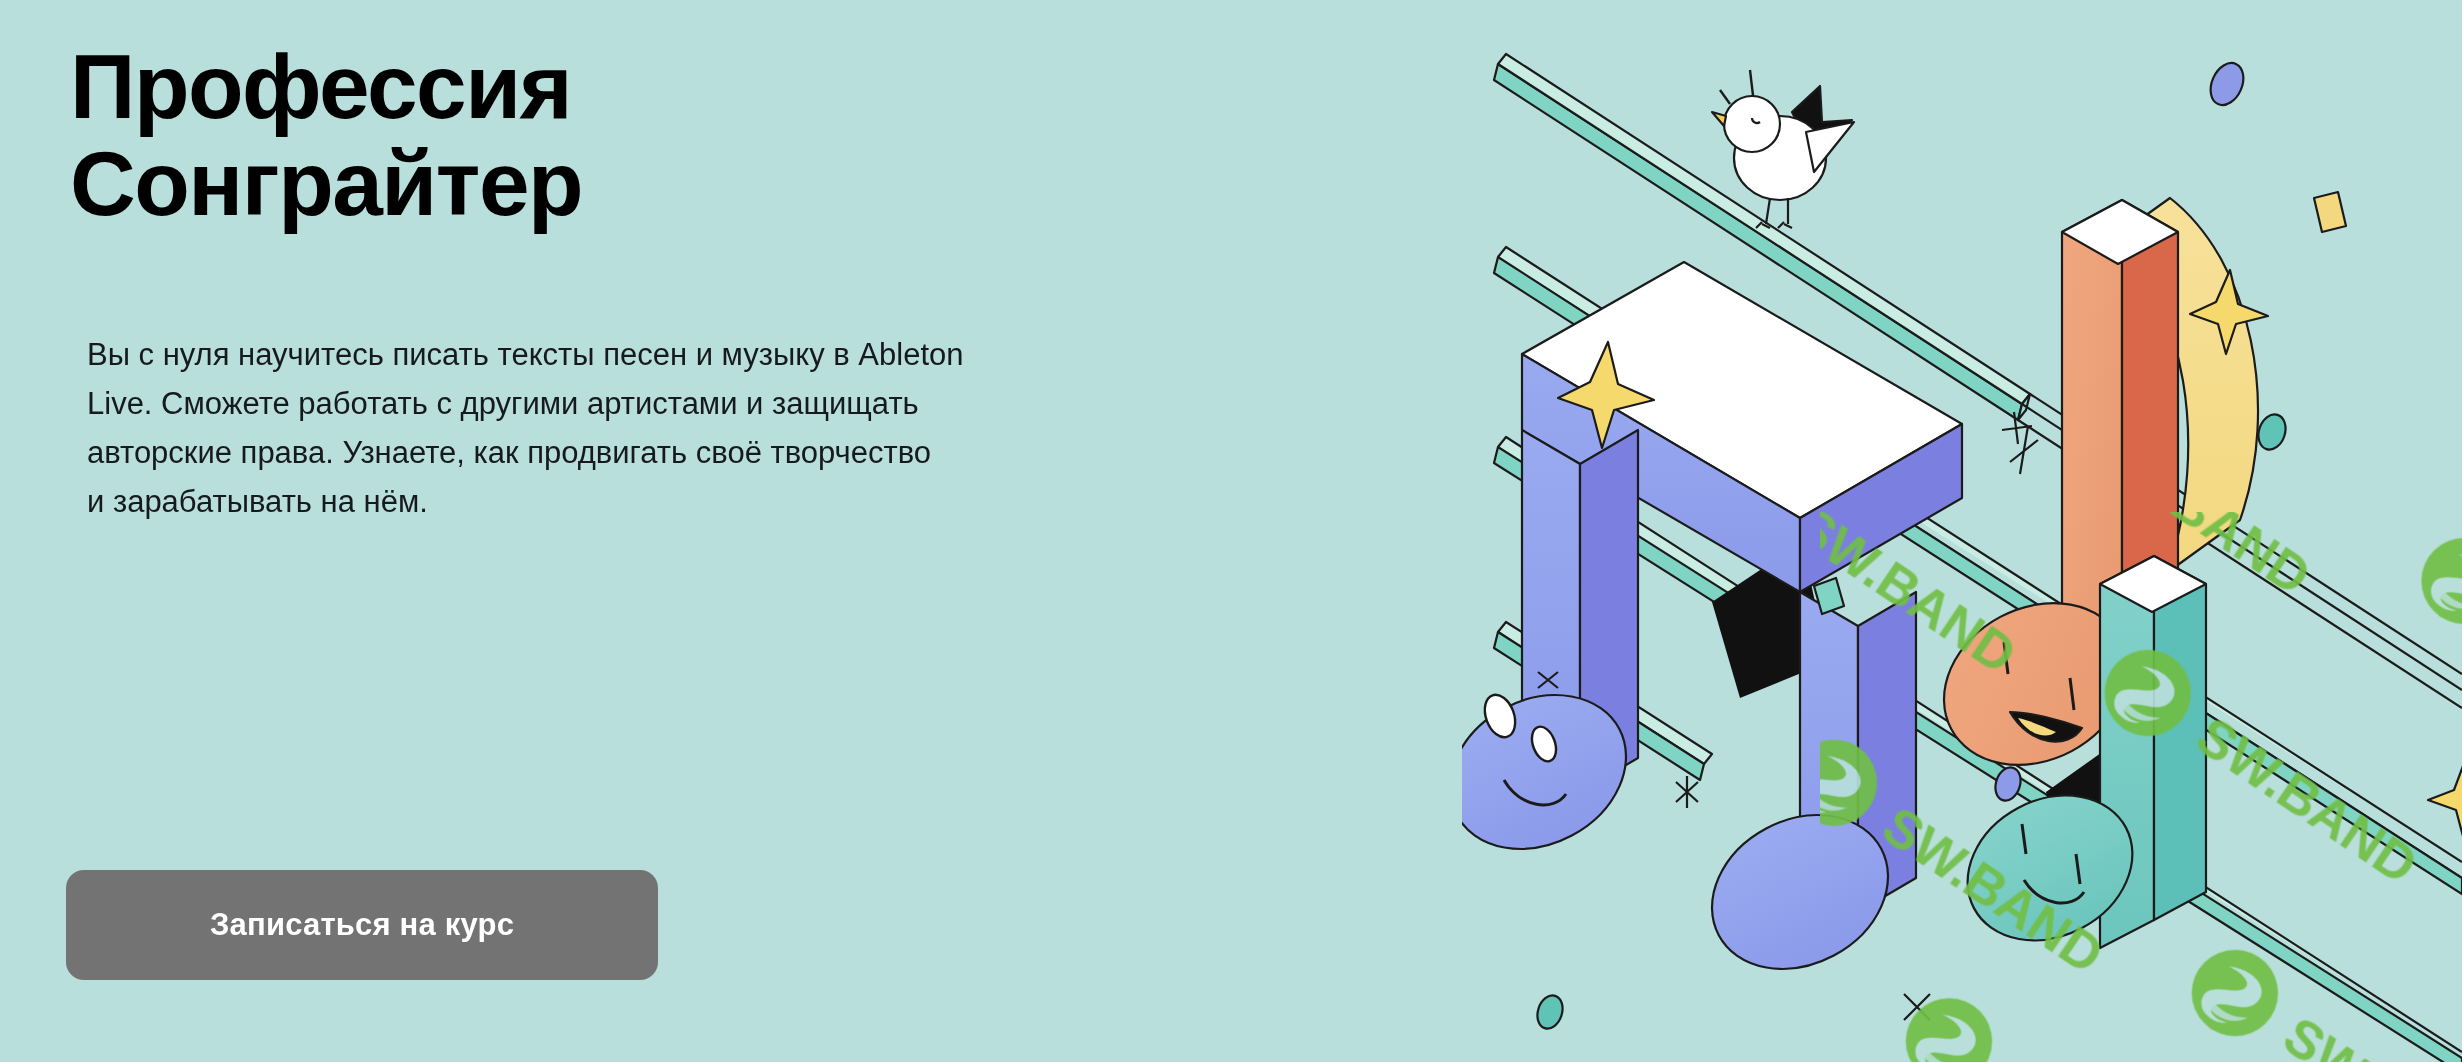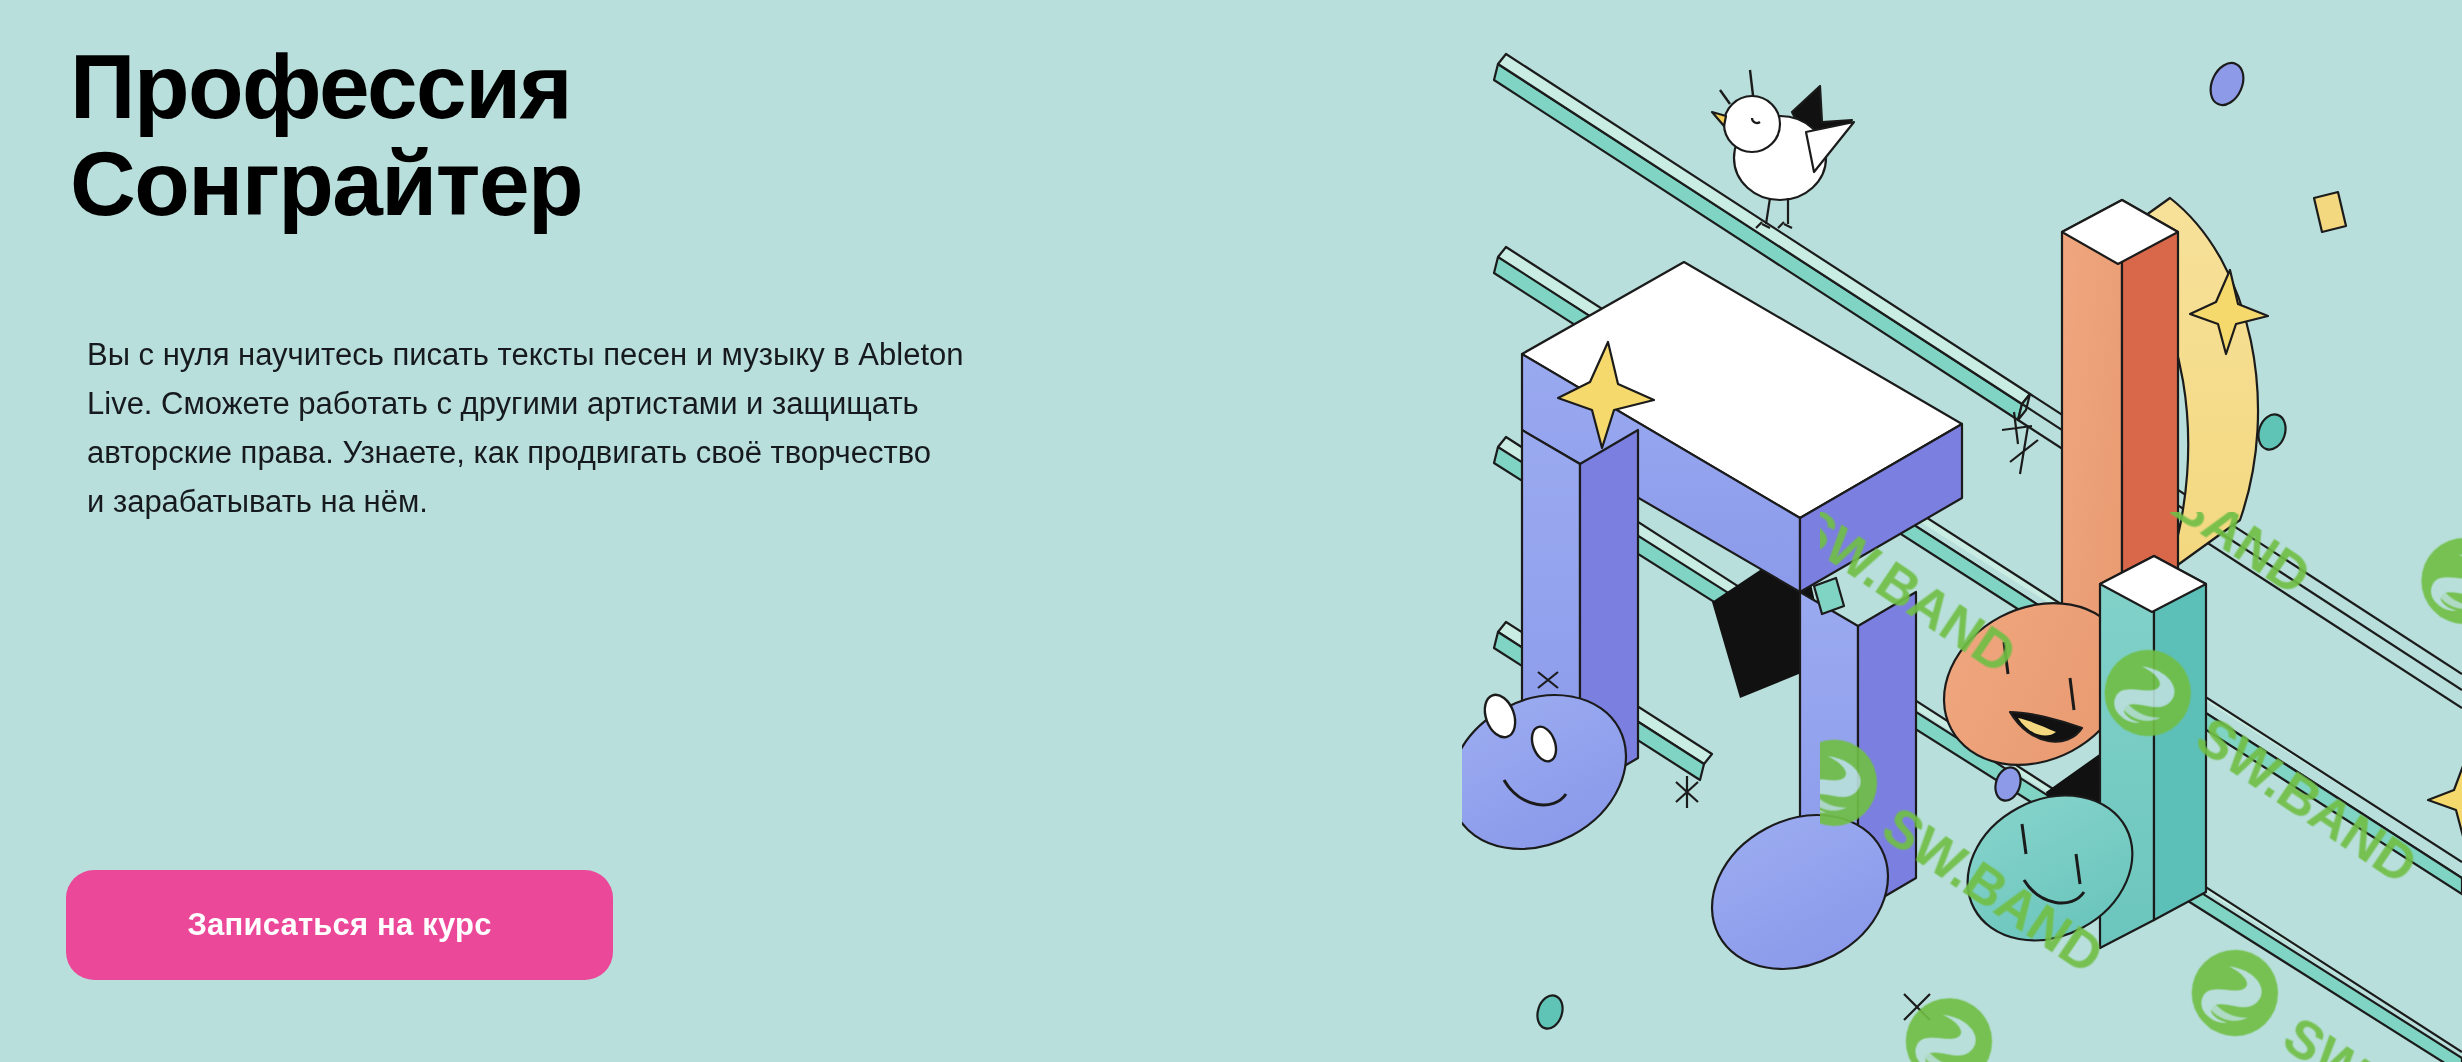--- a/index.html
+++ b/index.html
@@ -34,24 +34,24 @@
     margin:0;
     width:1120px;
     font-size:31px;
     line-height:49px;
     font-weight:400;
     color:#16191d;
     white-space:pre-line;
   }
   .cta{
     position:absolute;left:0px;top:858px;
-    width:547px;height:110px;
+    width:592px;height:110px;
     border:0;
-    border-radius:28px;
-    background:#ec4899;
+    border-radius:18px;
+    background:#737373;
     color:#ffffff;
     font-family:"Liberation Sans","DejaVu Sans",sans-serif;
     font-size:31px;
     font-weight:700;
     letter-spacing:.2px;
     cursor:pointer;
     display:flex;align-items:center;justify-content:center;
     padding:0;
   }
 

